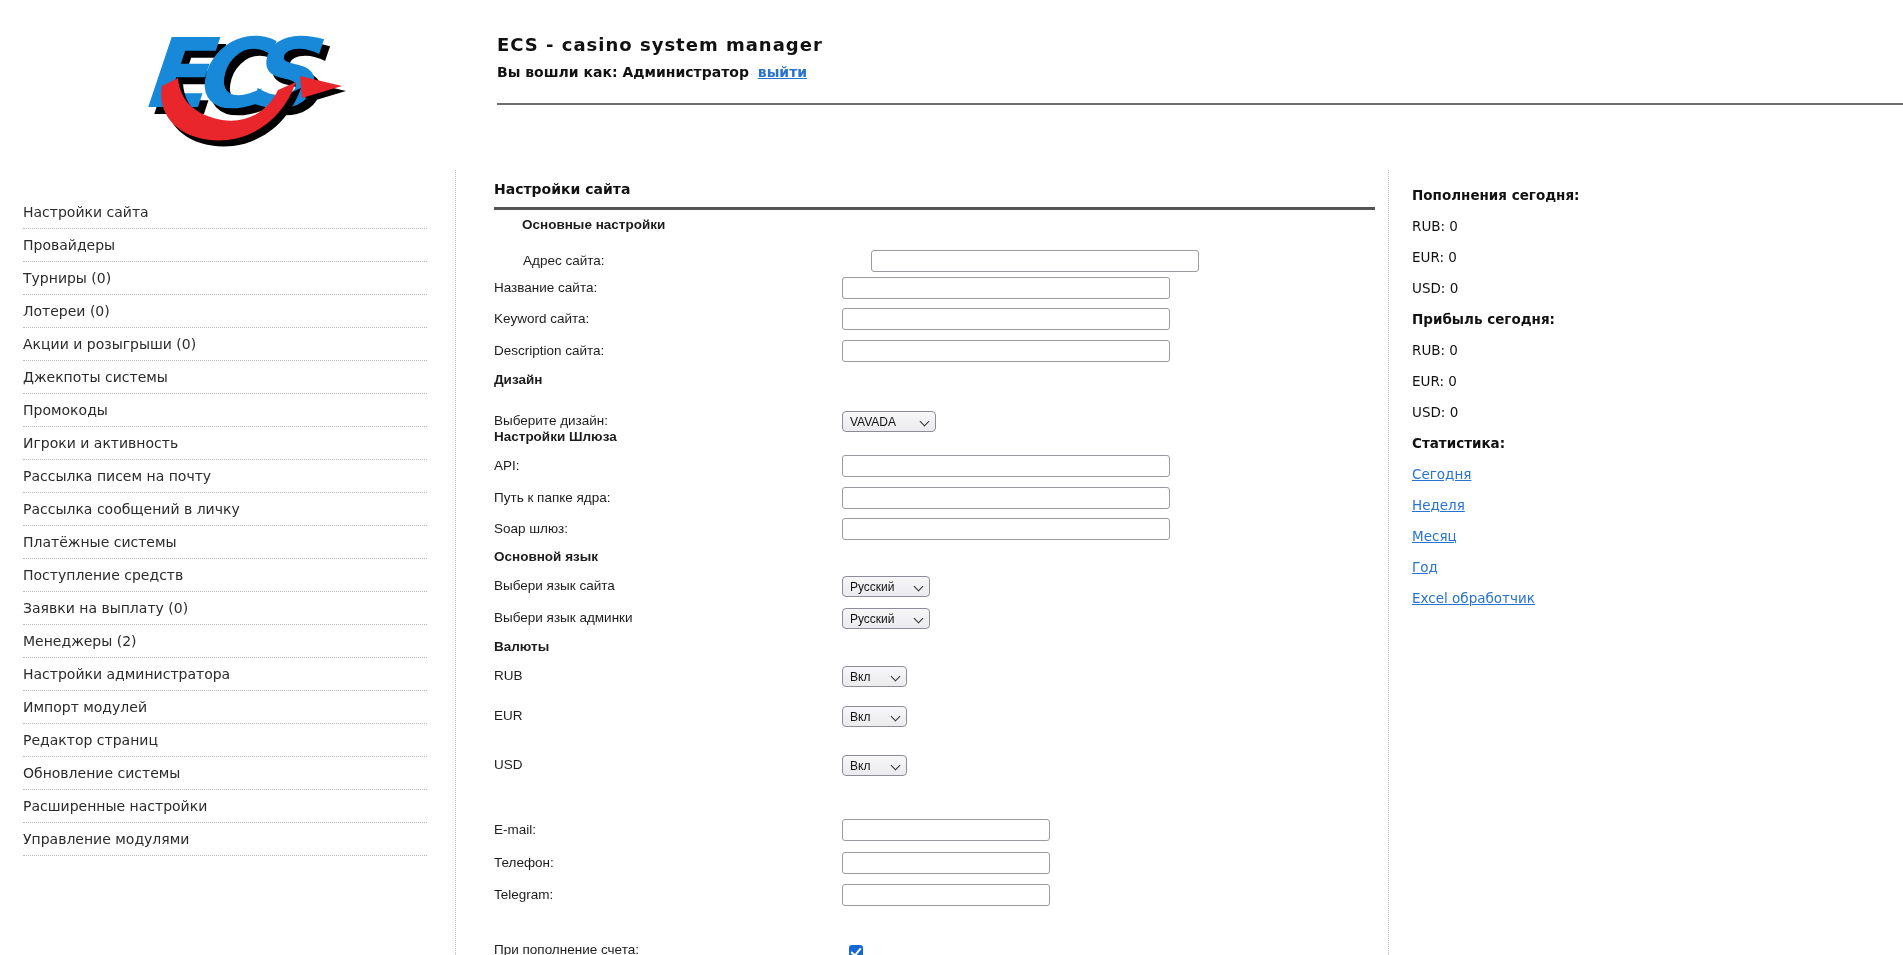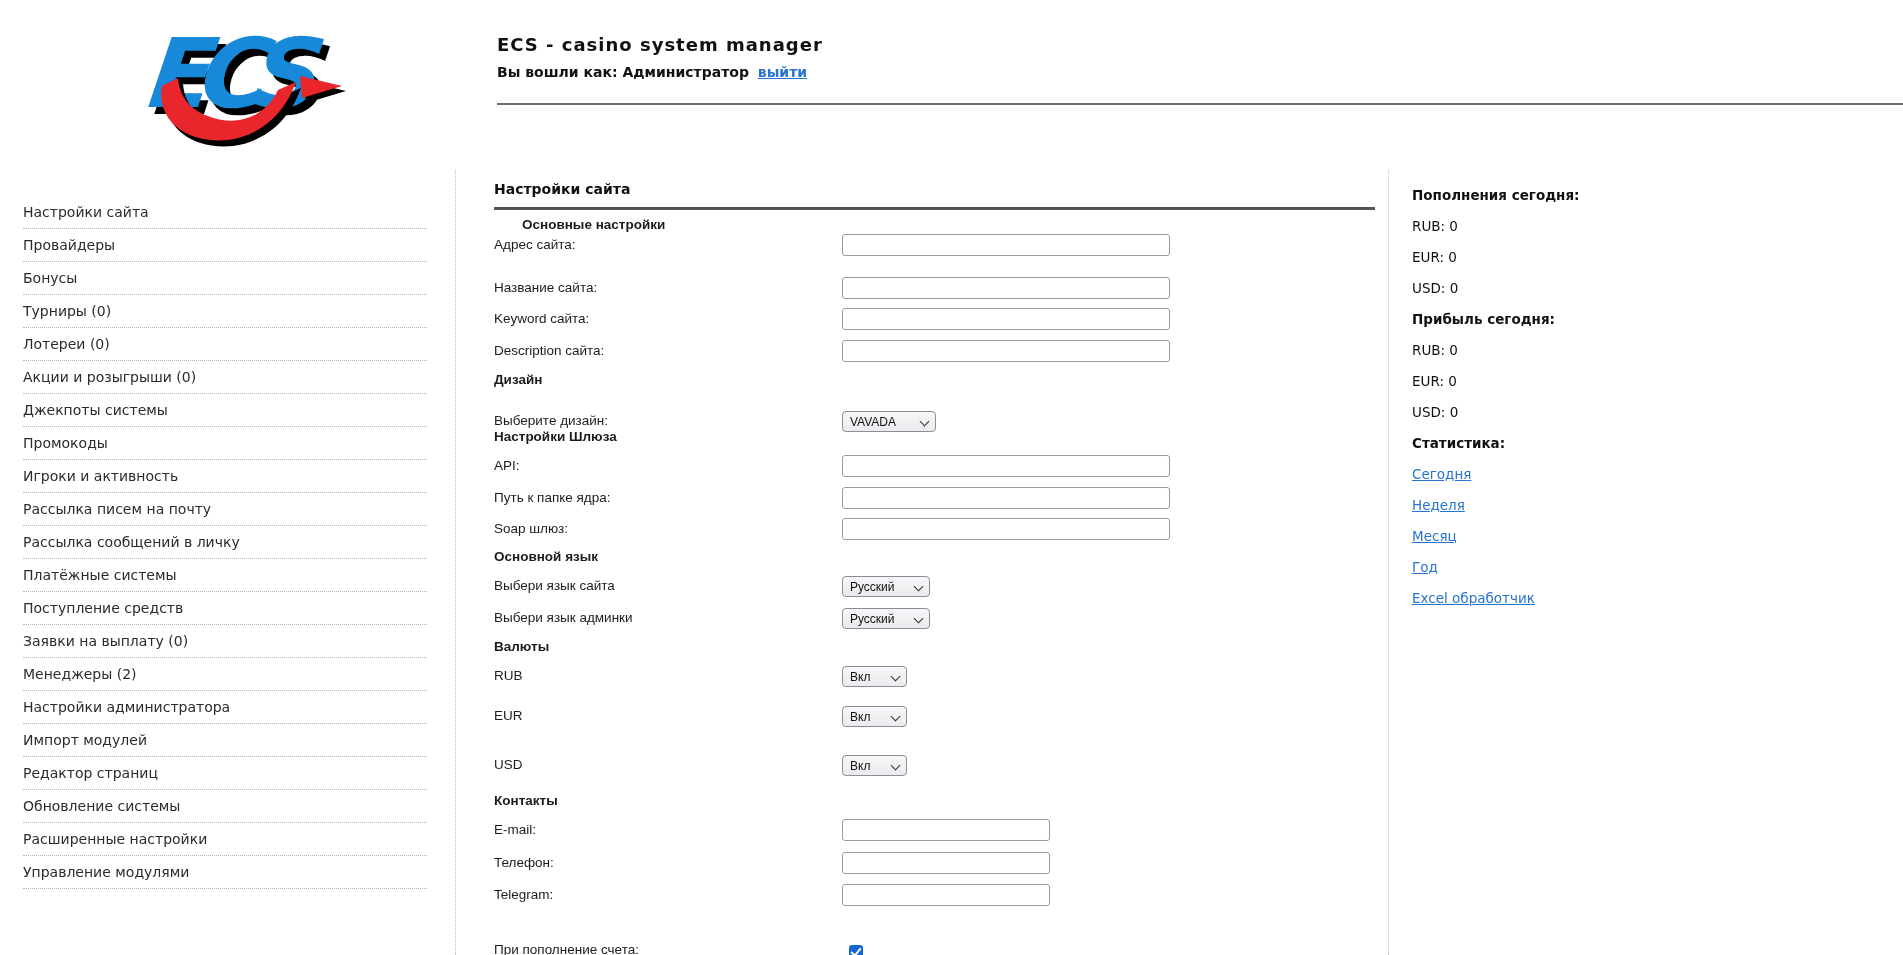--- a/index.html
+++ b/index.html
@@ -80,21 +80,21 @@
   .checkbox{
     position:absolute;left:355px;top:6px;width:14px;height:14px;
     background:#1567d3;border-radius:3px;cursor:pointer;
   }
   .checkbox::after{
     content:"";position:absolute;left:4px;top:1px;width:4px;height:8px;
     border-right:2px solid #fff;border-bottom:2px solid #fff;transform:rotate(40deg);
   }
 
   
-  .r-sec-basic{top:44px;margin-left:28px;}  .r-addr{top:64px;}   .r-name{top:107px;}
+  .r-sec-basic{top:44px;margin-left:28px;}  .r-addr{top:80px;margin-left:29px;}   .r-name{top:107px;}
   .r-keyword{top:138px;}   .r-descr{top:170px;} .r-sec-design{top:199px;}
   .r-design{top:240px;}    .r-sec-gw{top:256px;}.r-api{top:285px;}
   .r-core{top:317px;}      .r-soap{top:348px;}  .r-sec-lang{top:376px;}
   .r-slang{top:405px;}     .r-alang{top:437px;} .r-sec-cur{top:466px;}
   .r-rub{top:495px;}       .r-eur{top:535px;}   .r-usd{top:584px;}
   .r-sec-cont{top:620px;}  .r-email{top:649px;} .r-phone{top:682px;}
   .r-telegram{top:714px;}  .r-sec-notif{top:741px;} .r-depnotif{top:769px;}
 
   
   .stats{left:1412px;top:186px;width:330px;}
@@ -126,21 +126,20 @@
   <div class="login-line">
     <span>Вы вошли как: Администратор</span>
     <a class="logout">выйти</a>
   </div>
 </div>
 <div class="abs header-rule"></div>
 
 <div class="abs sidebar">
   <div class="side-item">Настройки сайта</div>
   <div class="side-item">Провайдеры</div>
-  <div class="side-item">Бонусы</div>
   <div class="side-item">Турниры (0)</div>
   <div class="side-item">Лотереи (0)</div>
   <div class="side-item">Акции и розыгрыши (0)</div>
   <div class="side-item">Джекпоты системы</div>
   <div class="side-item">Промокоды</div>
   <div class="side-item">Игроки и активность</div>
   <div class="side-item">Рассылка писем на почту</div>
   <div class="side-item">Рассылка сообщений в личку</div>
   <div class="side-item">Платёжные системы</div>
   <div class="side-item">Поступление средств</div>
@@ -236,21 +235,20 @@
     </div>
   </div>
   <div class="row r-usd">
     <span class="lbl">USD</span>
     <div class="select-wrap w-onoff">
       <span>Вкл</span>
       <span class="chev"></span>
     </div>
   </div>
 
-  <div class="row r-sec-cont"><span class="lbl bold">Контакты</span></div>
 
   <div class="row r-email">
     <span class="lbl">E-mail:</span>
     <input class="txt short" type="text" style="">
   </div>
   <div class="row r-phone">
     <span class="lbl">Телефон:</span>
     <input class="txt short" type="text" style="">
   </div>
   <div class="row r-telegram">

